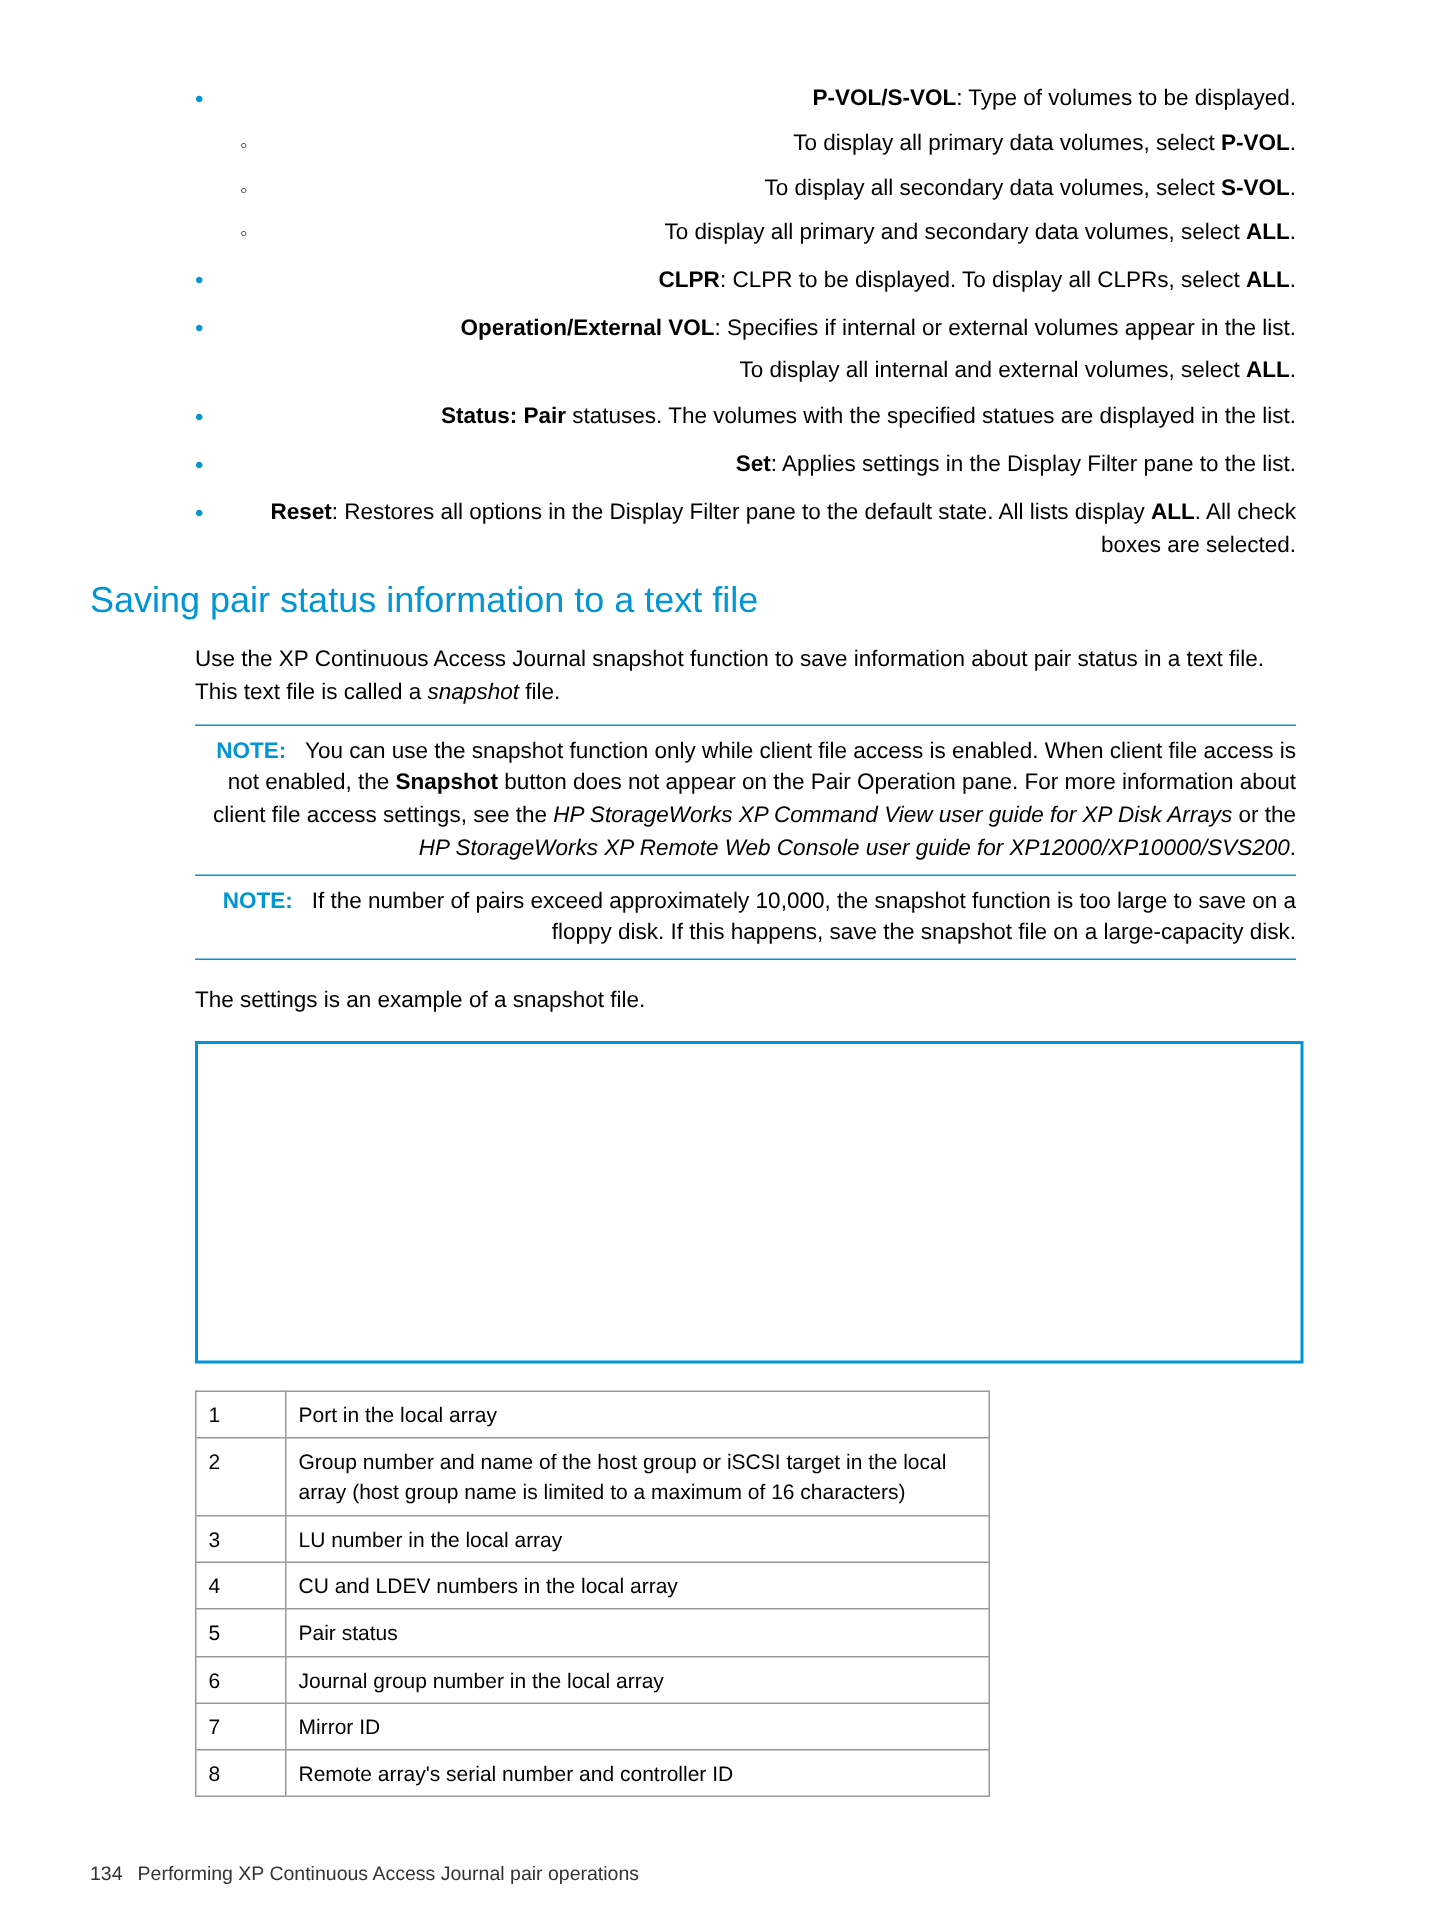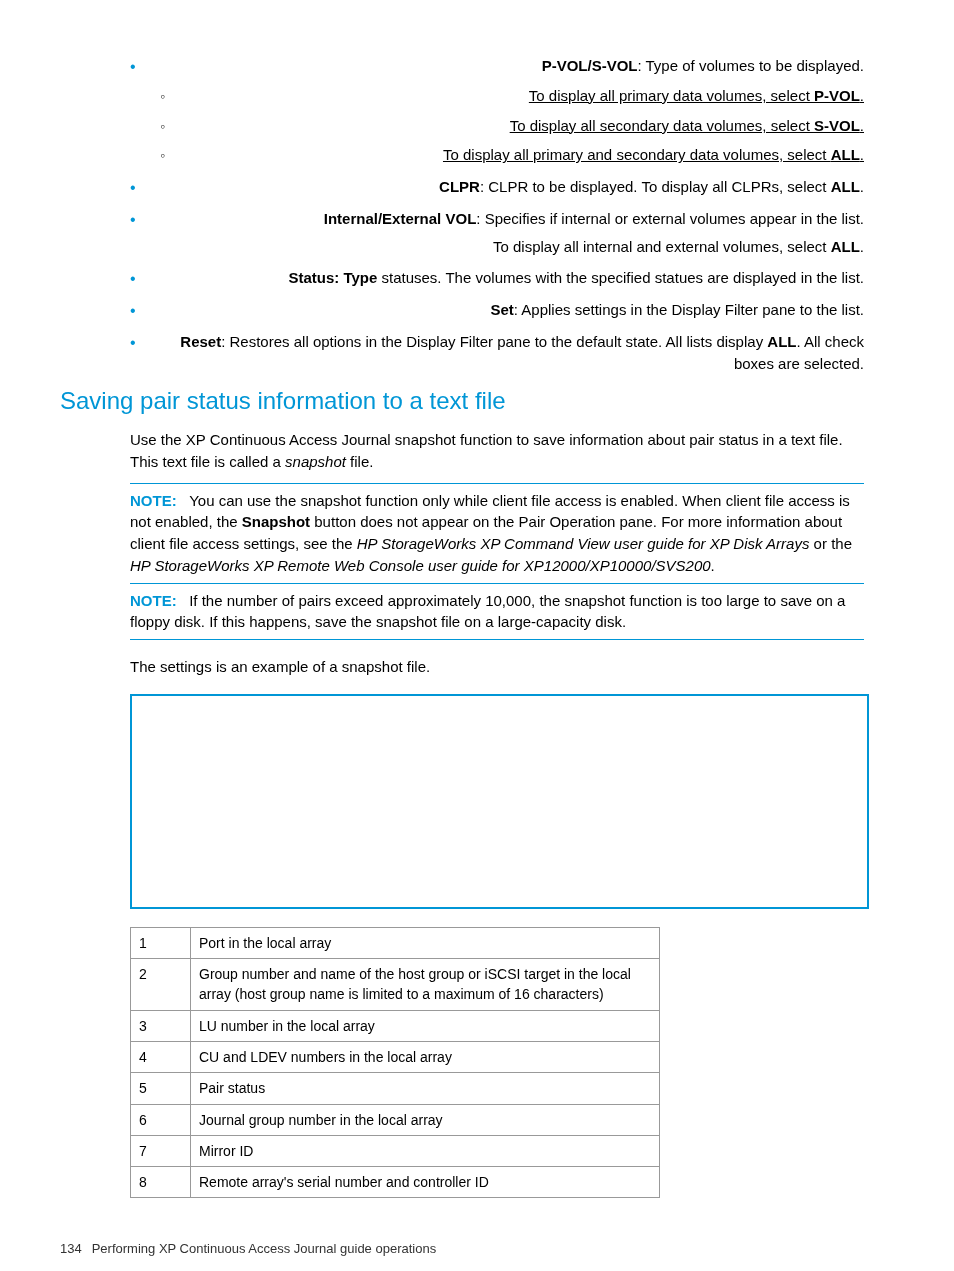--- a/index.html
+++ b/index.html
@@ -15,21 +15,21 @@
   ul.outer { list-style: none; margin-left: 70px; margin-right: 30px; text-align: right; }
   ul.outer > li { position: relative; padding-left: 30px; margin-bottom: 10px; }
   ul.outer > li::before {
     content: "•";
     position: absolute;
     left: 0;
     color: #0096d6;
     font-size: 16px;
     top: 0;
   }
-  ul.inner { list-style: none; margin-top: 8px; text-decoration: underline; }
+  ul.inner { list-style: none; margin-top: 8px; }
   ul.inner > li { position: relative; padding-left: 30px; margin-bottom: 8px; }
   ul.inner > li::before {
     content: "◦";
     position: absolute;
     left: 0;
     color: #333;
     font-size: 14px;
     top: 1px;
   }
   .b { font-weight: bold; }
@@ -37,21 +37,21 @@
   h2.section {
     font-family: Arial, Helvetica, sans-serif;
     font-weight: normal;
     color: #0096d6;
     font-size: 24px;
     margin-top: 0;
     margin-bottom: 10px;
   }
   .body-block { margin-left: 70px; margin-right: 30px; }
   .body-block p { margin-bottom: 10px; }
-  .note { border-top: 1px solid #0096d6; border-bottom: 1px solid #0096d6; padding: 6px 0; margin-bottom: 12px; }
+  .note { border-top: 1px solid #0096d6; border-bottom: 1px solid #0096d6; padding: 6px 0; margin-bottom: 12px; text-align: right; }
   .note + .note { margin-top: -12px; border-top: none; }
   .note-label { color: #0096d6; font-weight: bold; }
   .italic { font-style: italic; }
   .figure-box {
     border: 2px solid #0096d6;
     height: 215px;
     margin: 16px 0 18px 70px;
     margin-right: 25px;
     background: #fff;
   }
@@ -84,25 +84,25 @@
     <ul class="inner">
       <li><span>To display all primary data volumes, select </span><span class="b">P-VOL</span><span>.</span></li>
       <li><span>To display all secondary data volumes, select </span><span class="b">S-VOL</span><span>.</span></li>
       <li><span>To display all primary and secondary data volumes, select </span><span class="b">ALL</span><span>.</span></li>
     </ul>
   </li>
   <li>
     <span class="b">CLPR</span><span>: CLPR to be displayed. To display all CLPRs, select </span><span class="b">ALL</span><span>.</span>
   </li>
   <li>
-    <span class="b">Internal/External VOL</span><span>: Specifies if internal or external volumes appear in the list.</span>
+    <span class="b">Operation/External VOL</span><span>: Specifies if internal or external volumes appear in the list.</span>
     <div class="sub-indent"><span>To display all internal and external volumes, select </span><span class="b">ALL</span><span>.</span></div>
   </li>
   <li>
-    <span class="b">Status: Type</span><span> statuses. The volumes with the specified statues are displayed in the list.</span>
+    <span class="b">Status: Pair</span><span> statuses. The volumes with the specified statues are displayed in the list.</span>
   </li>
   <li>
     <span class="b">Set</span><span>: Applies settings in the Display Filter pane to the list.</span>
   </li>
   <li>
     <span class="b">Reset</span><span>: Restores all options in the Display Filter pane to the default state. All lists display </span><span class="b">ALL</span><span>. All check boxes are selected.</span>
   </li>
 </ul>
 
 <h2 class="section">Saving pair status information to a text file</h2>
@@ -156,14 +156,14 @@
         <td>Mirror ID</td>
       </tr>
       <tr>
         <td>8</td>
         <td>Remote array's serial number and controller ID</td>
       </tr>
     </tbody>
 </table>
 
 <div class="footer">
-  <span class="pn">134</span><span>Performing XP Continuous Access Journal guide operations</span>
+  <span class="pn">134</span><span>Performing XP Continuous Access Journal pair operations</span>
 </div>
 
 </body></html>

